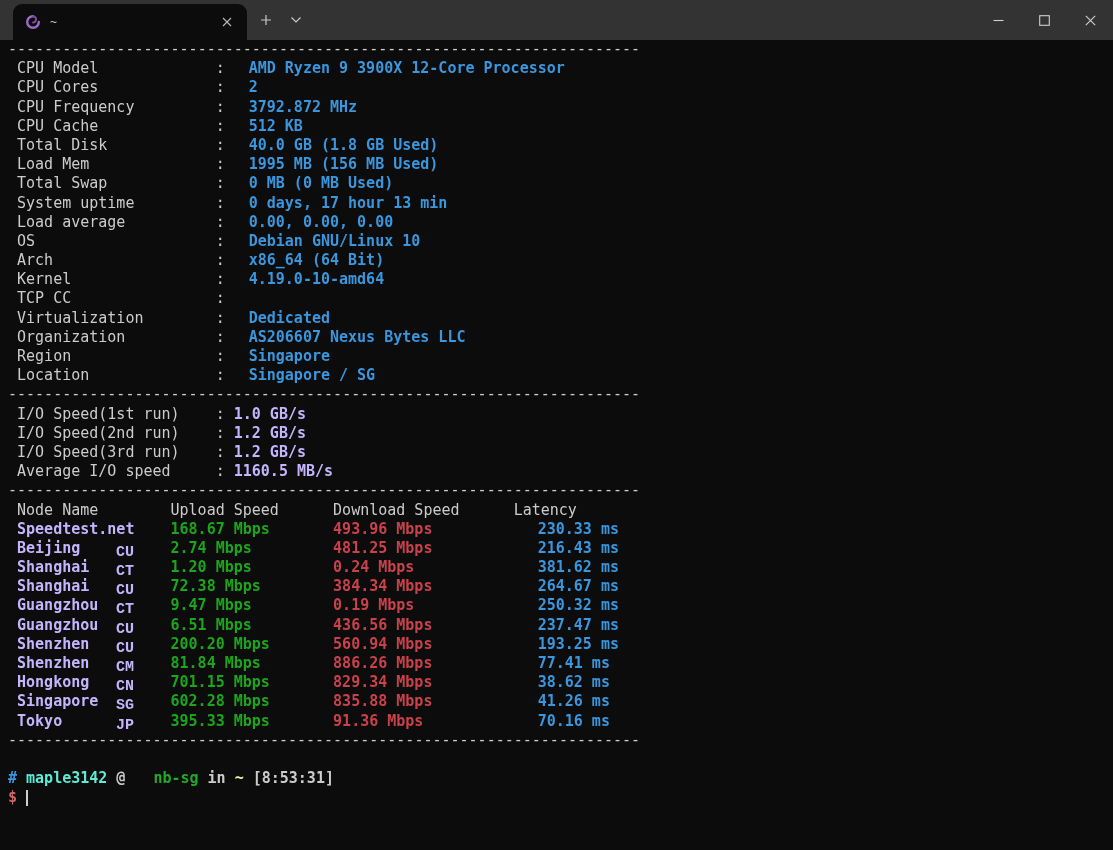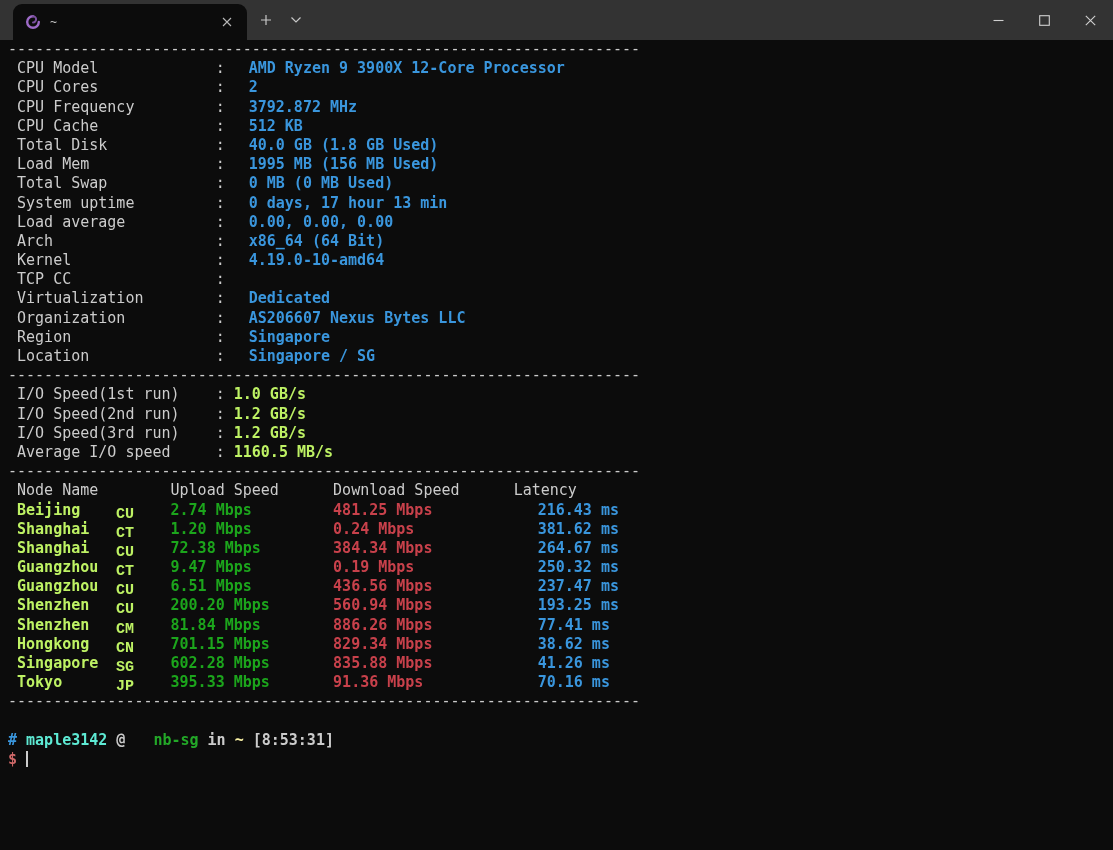--- a/index.html
+++ b/index.html
@@ -38,21 +38,21 @@
     padding:0 8px; cursor:text;
     font-family:"DejaVu Sans Mono","Liberation Mono",monospace;
     font-size:15px; line-height:19.2px; color:#cccccc;
   }
   .line { white-space:pre; height:19.2px; }
   .sep-line { color:#cccccc; }
 
   .lbl { display:inline-block; width:22ch; margin-left:1ch; white-space:pre; }
   .val { margin-left:1ch; font-weight:bold; }
   .c-blue  { color:#3a96dd;margin-left:24px; }
-  .c-yel   { color:#bef264; }
+  .c-yel   { color:#c4b5fd; }
   .c-grn   { color:#1ca51c; }
   .c-red   { color:#c8414b; }
 
   .st-node { display:inline-block; width:17ch; margin-left:1ch; position:relative; white-space:pre; }
   .st-carrier { position:absolute; left:11ch; top:4px;font-family:Liberation Mono, monospace; }
   .st-up   { display:inline-block; width:18ch; white-space:pre; }
   .st-down { display:inline-block; width:20ch; white-space:pre; }
   .st-lat  { display:inline-block; white-space:pre; }
   .st-vals { font-weight:bold; }
 
@@ -125,39 +125,41 @@
 
   <div class="line"><span class="lbl">CPU Model</span><span>:</span><span class="val c-blue">AMD Ryzen 9 3900X 12-Core Processor</span></div>
   <div class="line"><span class="lbl">CPU Cores</span><span>:</span><span class="val c-blue">2</span></div>
   <div class="line"><span class="lbl">CPU Frequency</span><span>:</span><span class="val c-blue">3792.872 MHz</span></div>
   <div class="line"><span class="lbl">CPU Cache</span><span>:</span><span class="val c-blue">512 KB</span></div>
   <div class="line"><span class="lbl">Total Disk</span><span>:</span><span class="val c-blue">40.0 GB (1.8 GB Used)</span></div>
   <div class="line"><span class="lbl">Load Mem</span><span>:</span><span class="val c-blue">1995 MB (156 MB Used)</span></div>
   <div class="line"><span class="lbl">Total Swap</span><span>:</span><span class="val c-blue">0 MB (0 MB Used)</span></div>
   <div class="line"><span class="lbl">System uptime</span><span>:</span><span class="val c-blue">0 days, 17 hour 13 min</span></div>
   <div class="line"><span class="lbl">Load average</span><span>:</span><span class="val c-blue">0.00, 0.00, 0.00</span></div>
+  <div class="line"><span class="lbl">OS</span><span>:</span><span class="val c-blue">Debian GNU/Linux 10</span></div>
   <div class="line"><span class="lbl">Arch</span><span>:</span><span class="val c-blue">x86_64 (64 Bit)</span></div>
   <div class="line"><span class="lbl">Kernel</span><span>:</span><span class="val c-blue">4.19.0-10-amd64</span></div>
   <div class="line"><span class="lbl">TCP CC</span><span>:</span><span class="val c-blue"></span></div>
   <div class="line"><span class="lbl">Virtualization</span><span>:</span><span class="val c-blue">Dedicated</span></div>
   <div class="line"><span class="lbl">Organization</span><span>:</span><span class="val c-blue">AS206607 Nexus Bytes LLC</span></div>
   <div class="line"><span class="lbl">Region</span><span>:</span><span class="val c-blue">Singapore</span></div>
   <div class="line"><span class="lbl">Location</span><span>:</span><span class="val c-blue">Singapore / SG</span></div>
 
   <div class="line sep-line">----------------------------------------------------------------------</div>
 
   <div class="line"><span class="lbl">I/O Speed(1st run)</span><span>:</span><span class="val c-yel">1.0 GB/s</span></div>
   <div class="line"><span class="lbl">I/O Speed(2nd run)</span><span>:</span><span class="val c-yel">1.2 GB/s</span></div>
   <div class="line"><span class="lbl">I/O Speed(3rd run)</span><span>:</span><span class="val c-yel">1.2 GB/s</span></div>
   <div class="line"><span class="lbl">Average I/O speed</span><span>:</span><span class="val c-yel">1160.5 MB/s</span></div>
 
   <div class="line sep-line">----------------------------------------------------------------------</div>
 
   <div class="line"><span class="st-node">Node Name</span><span class="st-up">Upload Speed</span><span class="st-down">Download Speed</span><span class="st-lat">Latency</span></div>
 
+  <div class="line st-vals"><span class="st-node c-yel"><span>Speedtest.net</span><span class="st-carrier"></span></span><span class="st-up c-grn">168.67 Mbps</span><span class="st-down c-red">493.96 Mbps</span><span class="st-lat c-blue">230.33 ms</span></div>
   <div class="line st-vals"><span class="st-node c-yel"><span>Beijing</span><span class="st-carrier">CU</span></span><span class="st-up c-grn">2.74 Mbps</span><span class="st-down c-red">481.25 Mbps</span><span class="st-lat c-blue">216.43 ms</span></div>
   <div class="line st-vals"><span class="st-node c-yel"><span>Shanghai</span><span class="st-carrier">CT</span></span><span class="st-up c-grn">1.20 Mbps</span><span class="st-down c-red">0.24 Mbps</span><span class="st-lat c-blue">381.62 ms</span></div>
   <div class="line st-vals"><span class="st-node c-yel"><span>Shanghai</span><span class="st-carrier">CU</span></span><span class="st-up c-grn">72.38 Mbps</span><span class="st-down c-red">384.34 Mbps</span><span class="st-lat c-blue">264.67 ms</span></div>
   <div class="line st-vals"><span class="st-node c-yel"><span>Guangzhou</span><span class="st-carrier">CT</span></span><span class="st-up c-grn">9.47 Mbps</span><span class="st-down c-red">0.19 Mbps</span><span class="st-lat c-blue">250.32 ms</span></div>
   <div class="line st-vals"><span class="st-node c-yel"><span>Guangzhou</span><span class="st-carrier">CU</span></span><span class="st-up c-grn">6.51 Mbps</span><span class="st-down c-red">436.56 Mbps</span><span class="st-lat c-blue">237.47 ms</span></div>
   <div class="line st-vals"><span class="st-node c-yel"><span>Shenzhen</span><span class="st-carrier">CU</span></span><span class="st-up c-grn">200.20 Mbps</span><span class="st-down c-red">560.94 Mbps</span><span class="st-lat c-blue">193.25 ms</span></div>
   <div class="line st-vals"><span class="st-node c-yel"><span>Shenzhen</span><span class="st-carrier">CM</span></span><span class="st-up c-grn">81.84 Mbps</span><span class="st-down c-red">886.26 Mbps</span><span class="st-lat c-blue">77.41 ms</span></div>
   <div class="line st-vals"><span class="st-node c-yel"><span>Hongkong</span><span class="st-carrier">CN</span></span><span class="st-up c-grn">701.15 Mbps</span><span class="st-down c-red">829.34 Mbps</span><span class="st-lat c-blue">38.62 ms</span></div>
   <div class="line st-vals"><span class="st-node c-yel"><span>Singapore</span><span class="st-carrier">SG</span></span><span class="st-up c-grn">602.28 Mbps</span><span class="st-down c-red">835.88 Mbps</span><span class="st-lat c-blue">41.26 ms</span></div>
   <div class="line st-vals"><span class="st-node c-yel"><span>Tokyo</span><span class="st-carrier">JP</span></span><span class="st-up c-grn">395.33 Mbps</span><span class="st-down c-red">91.36 Mbps</span><span class="st-lat c-blue">70.16 ms</span></div>

